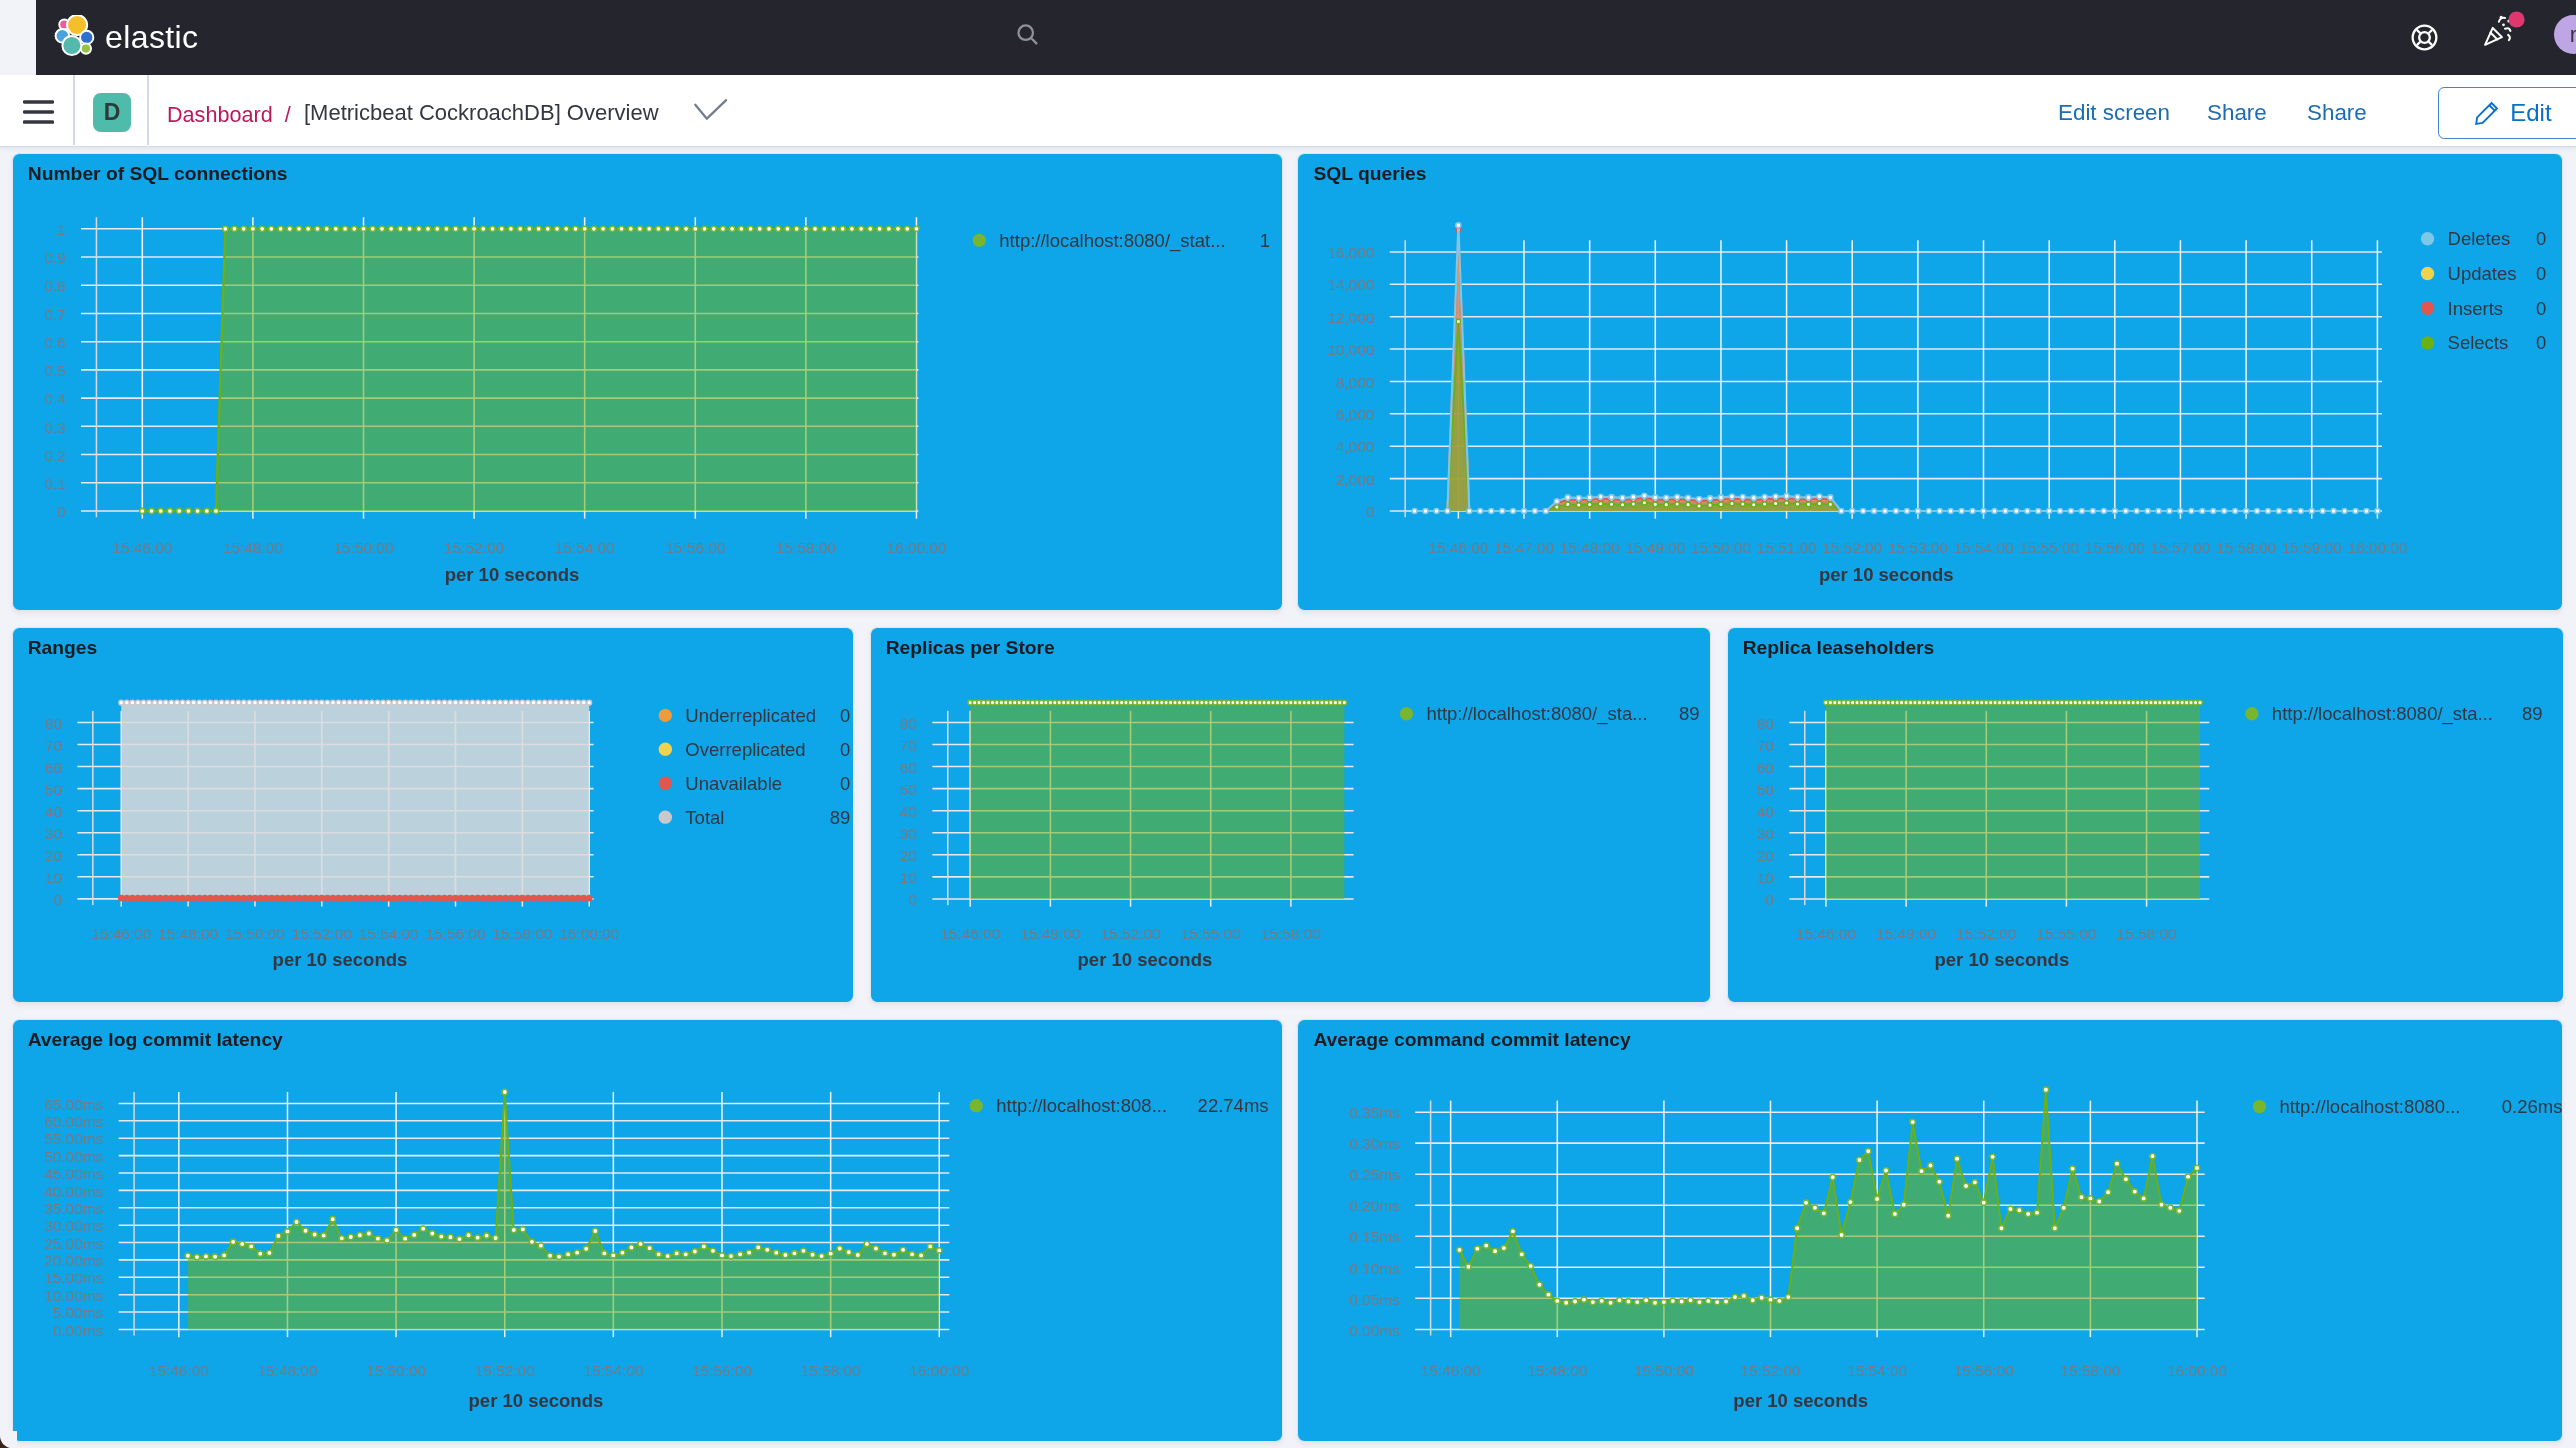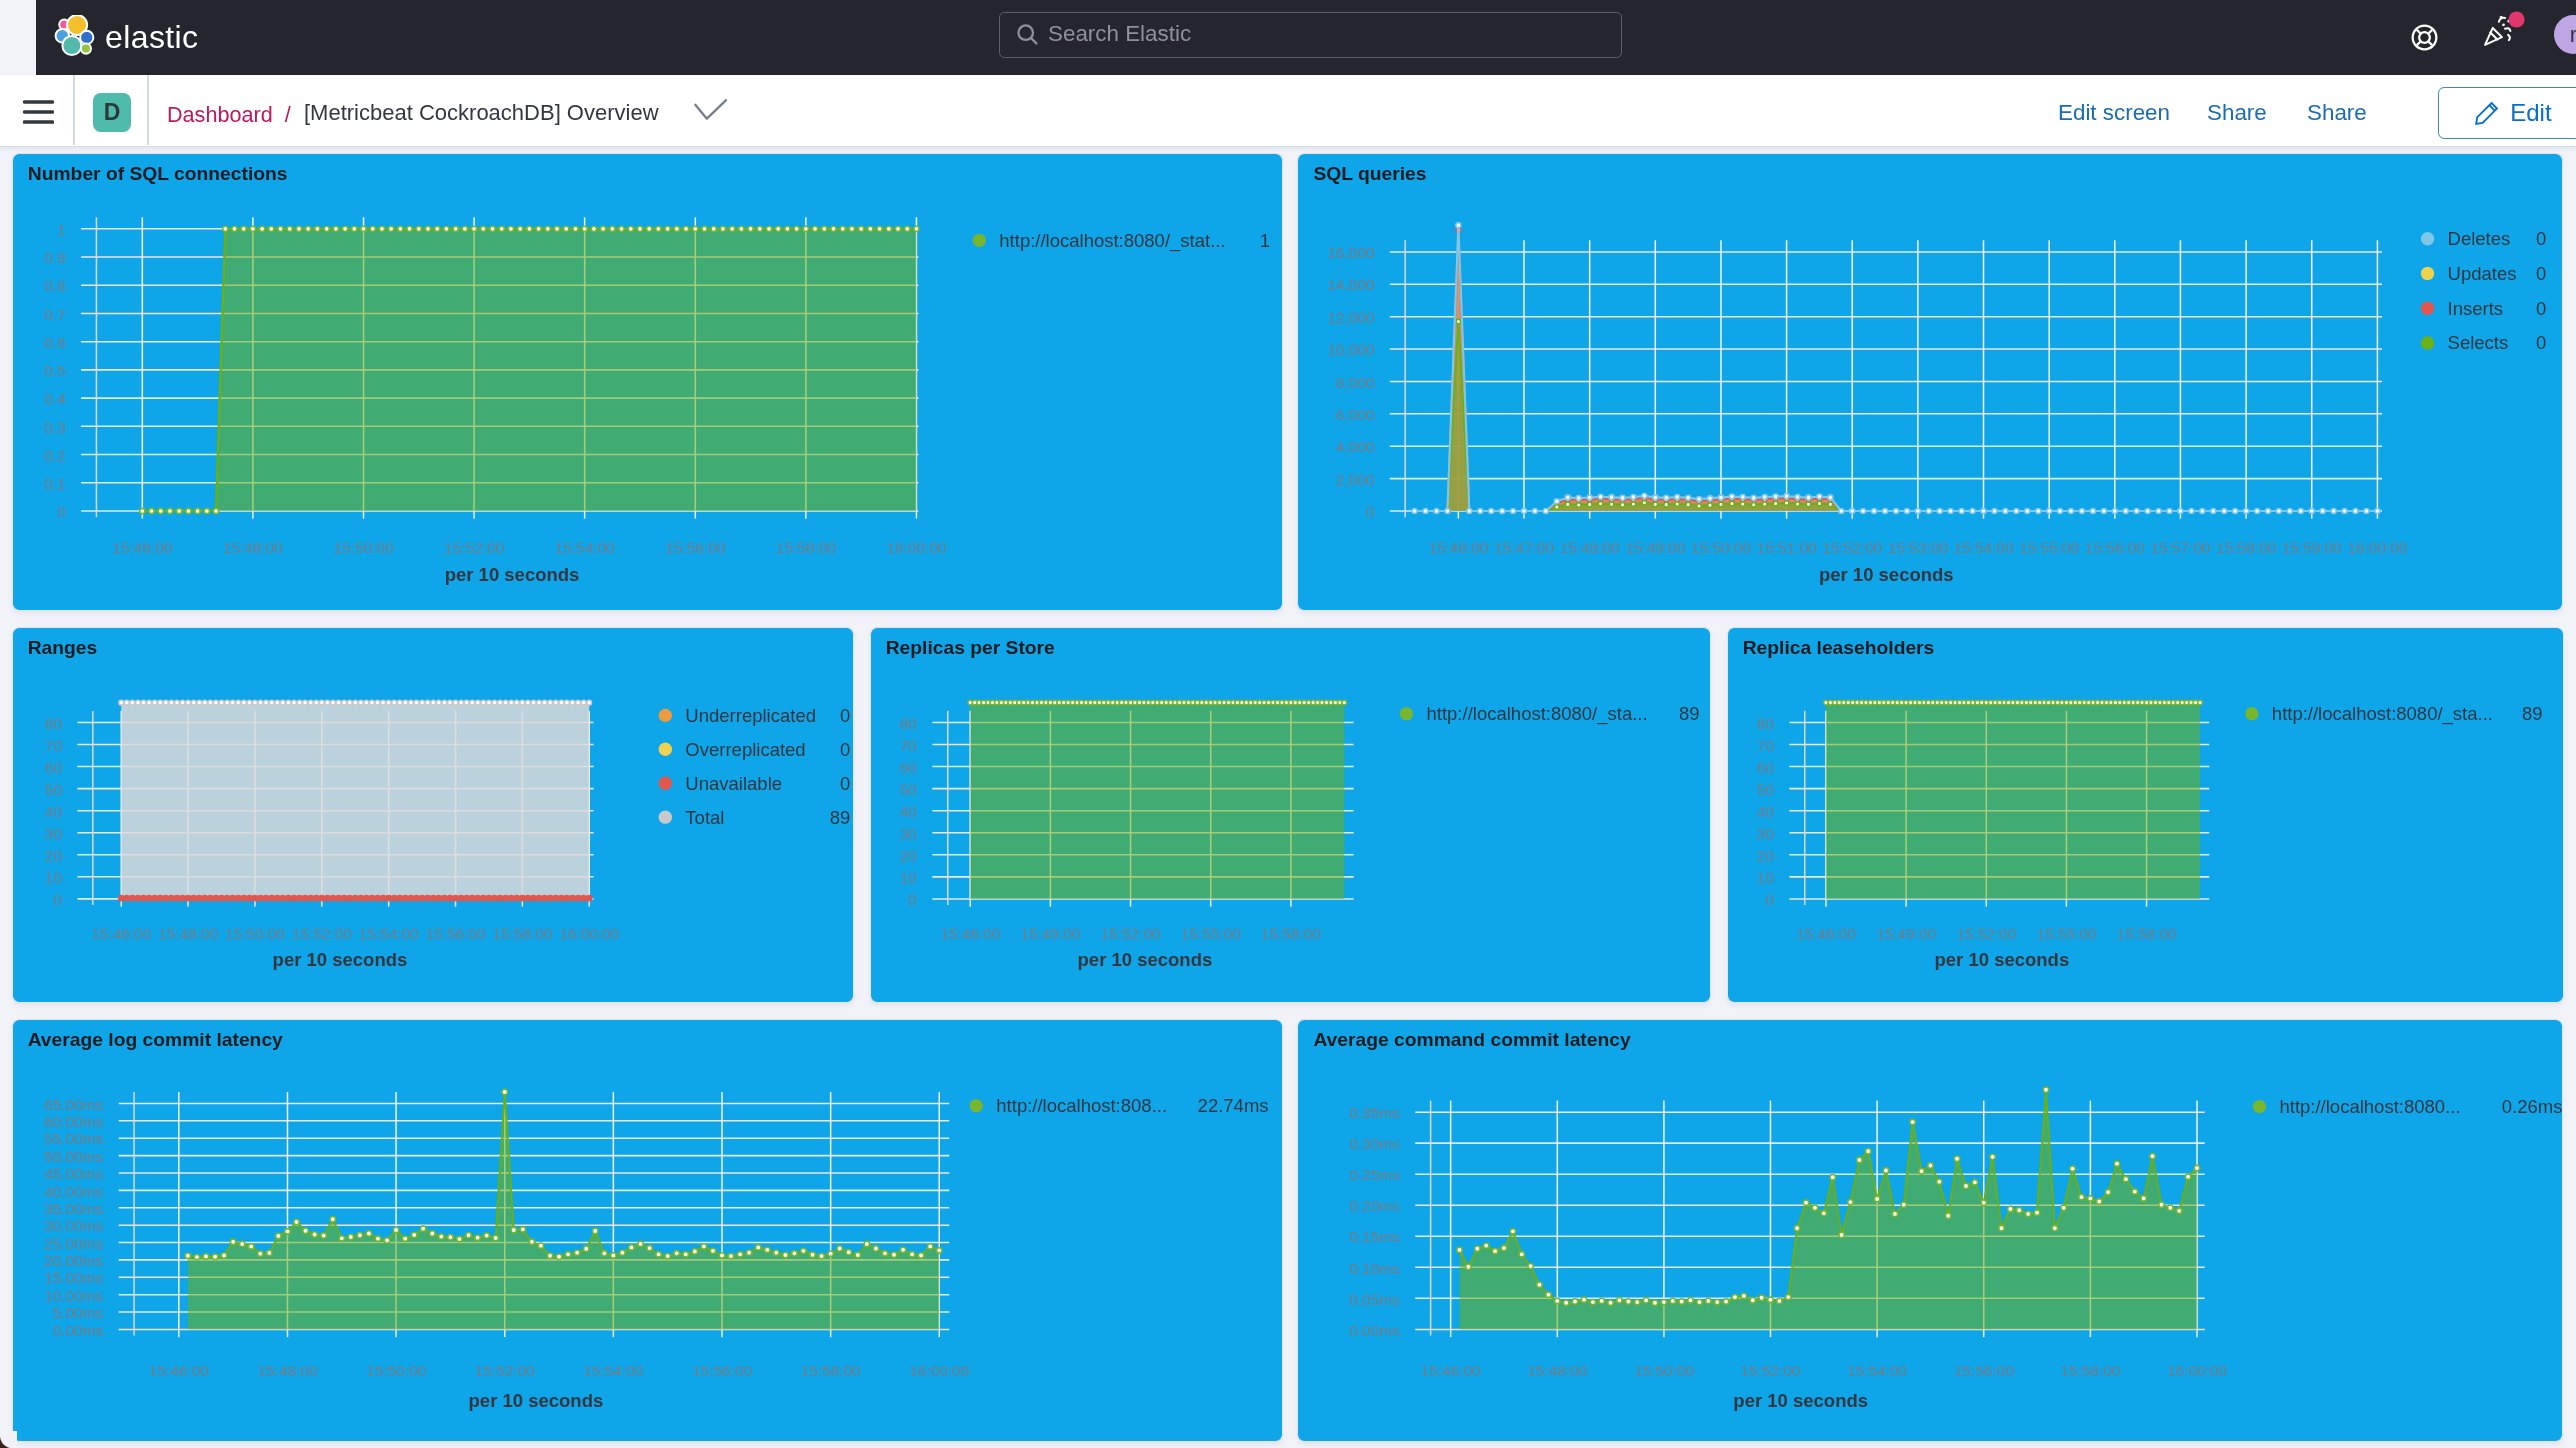--- a/index.html
+++ b/index.html
@@ -30,21 +30,20 @@
  <g stroke="#ffffff" stroke-width="1.5">
  <circle cx="7.8" cy="7.3" r="3.9" fill="#ed5c9b"></circle>
  <circle cx="17.6" cy="7.7" r="7.7" fill="#f3c02b"></circle>
  <circle cx="6.3" cy="16.0" r="5.2" fill="#4ba1dd"></circle>
  <circle cx="25.0" cy="17.2" r="5.1" fill="#2e6fd0"></circle>
  <circle cx="13.6" cy="23.4" r="7.3" fill="#52b9ac"></circle>
  <circle cx="24.4" cy="25.8" r="3.9" fill="#95c342"></circle>
  </g>
 </svg>
 <div class="brand">elastic</div>
-<div class="search">Search Elastic</div>
 <svg class="sico" width="26" height="26" viewBox="0 0 34 34">
  <circle cx="14" cy="14" r="9.5" fill="none" stroke="#8d919b" stroke-width="3"></circle>
  <line x1="21" y1="21" x2="28" y2="28" stroke="#8d919b" stroke-width="3" stroke-linecap="round"></line>
 </svg>
 
 <svg width="29" height="29" viewBox="0 0 38 38" style="position:absolute;left:2374px;top:23px">
  <circle cx="19" cy="19" r="15.5" fill="none" stroke="#fff" stroke-width="3"></circle>
  <circle cx="19" cy="19" r="7" fill="none" stroke="#fff" stroke-width="3"></circle>
  <g stroke="#fff" stroke-width="3">
   <line x1="9" y1="9" x2="13.5" y2="13.5"></line>

